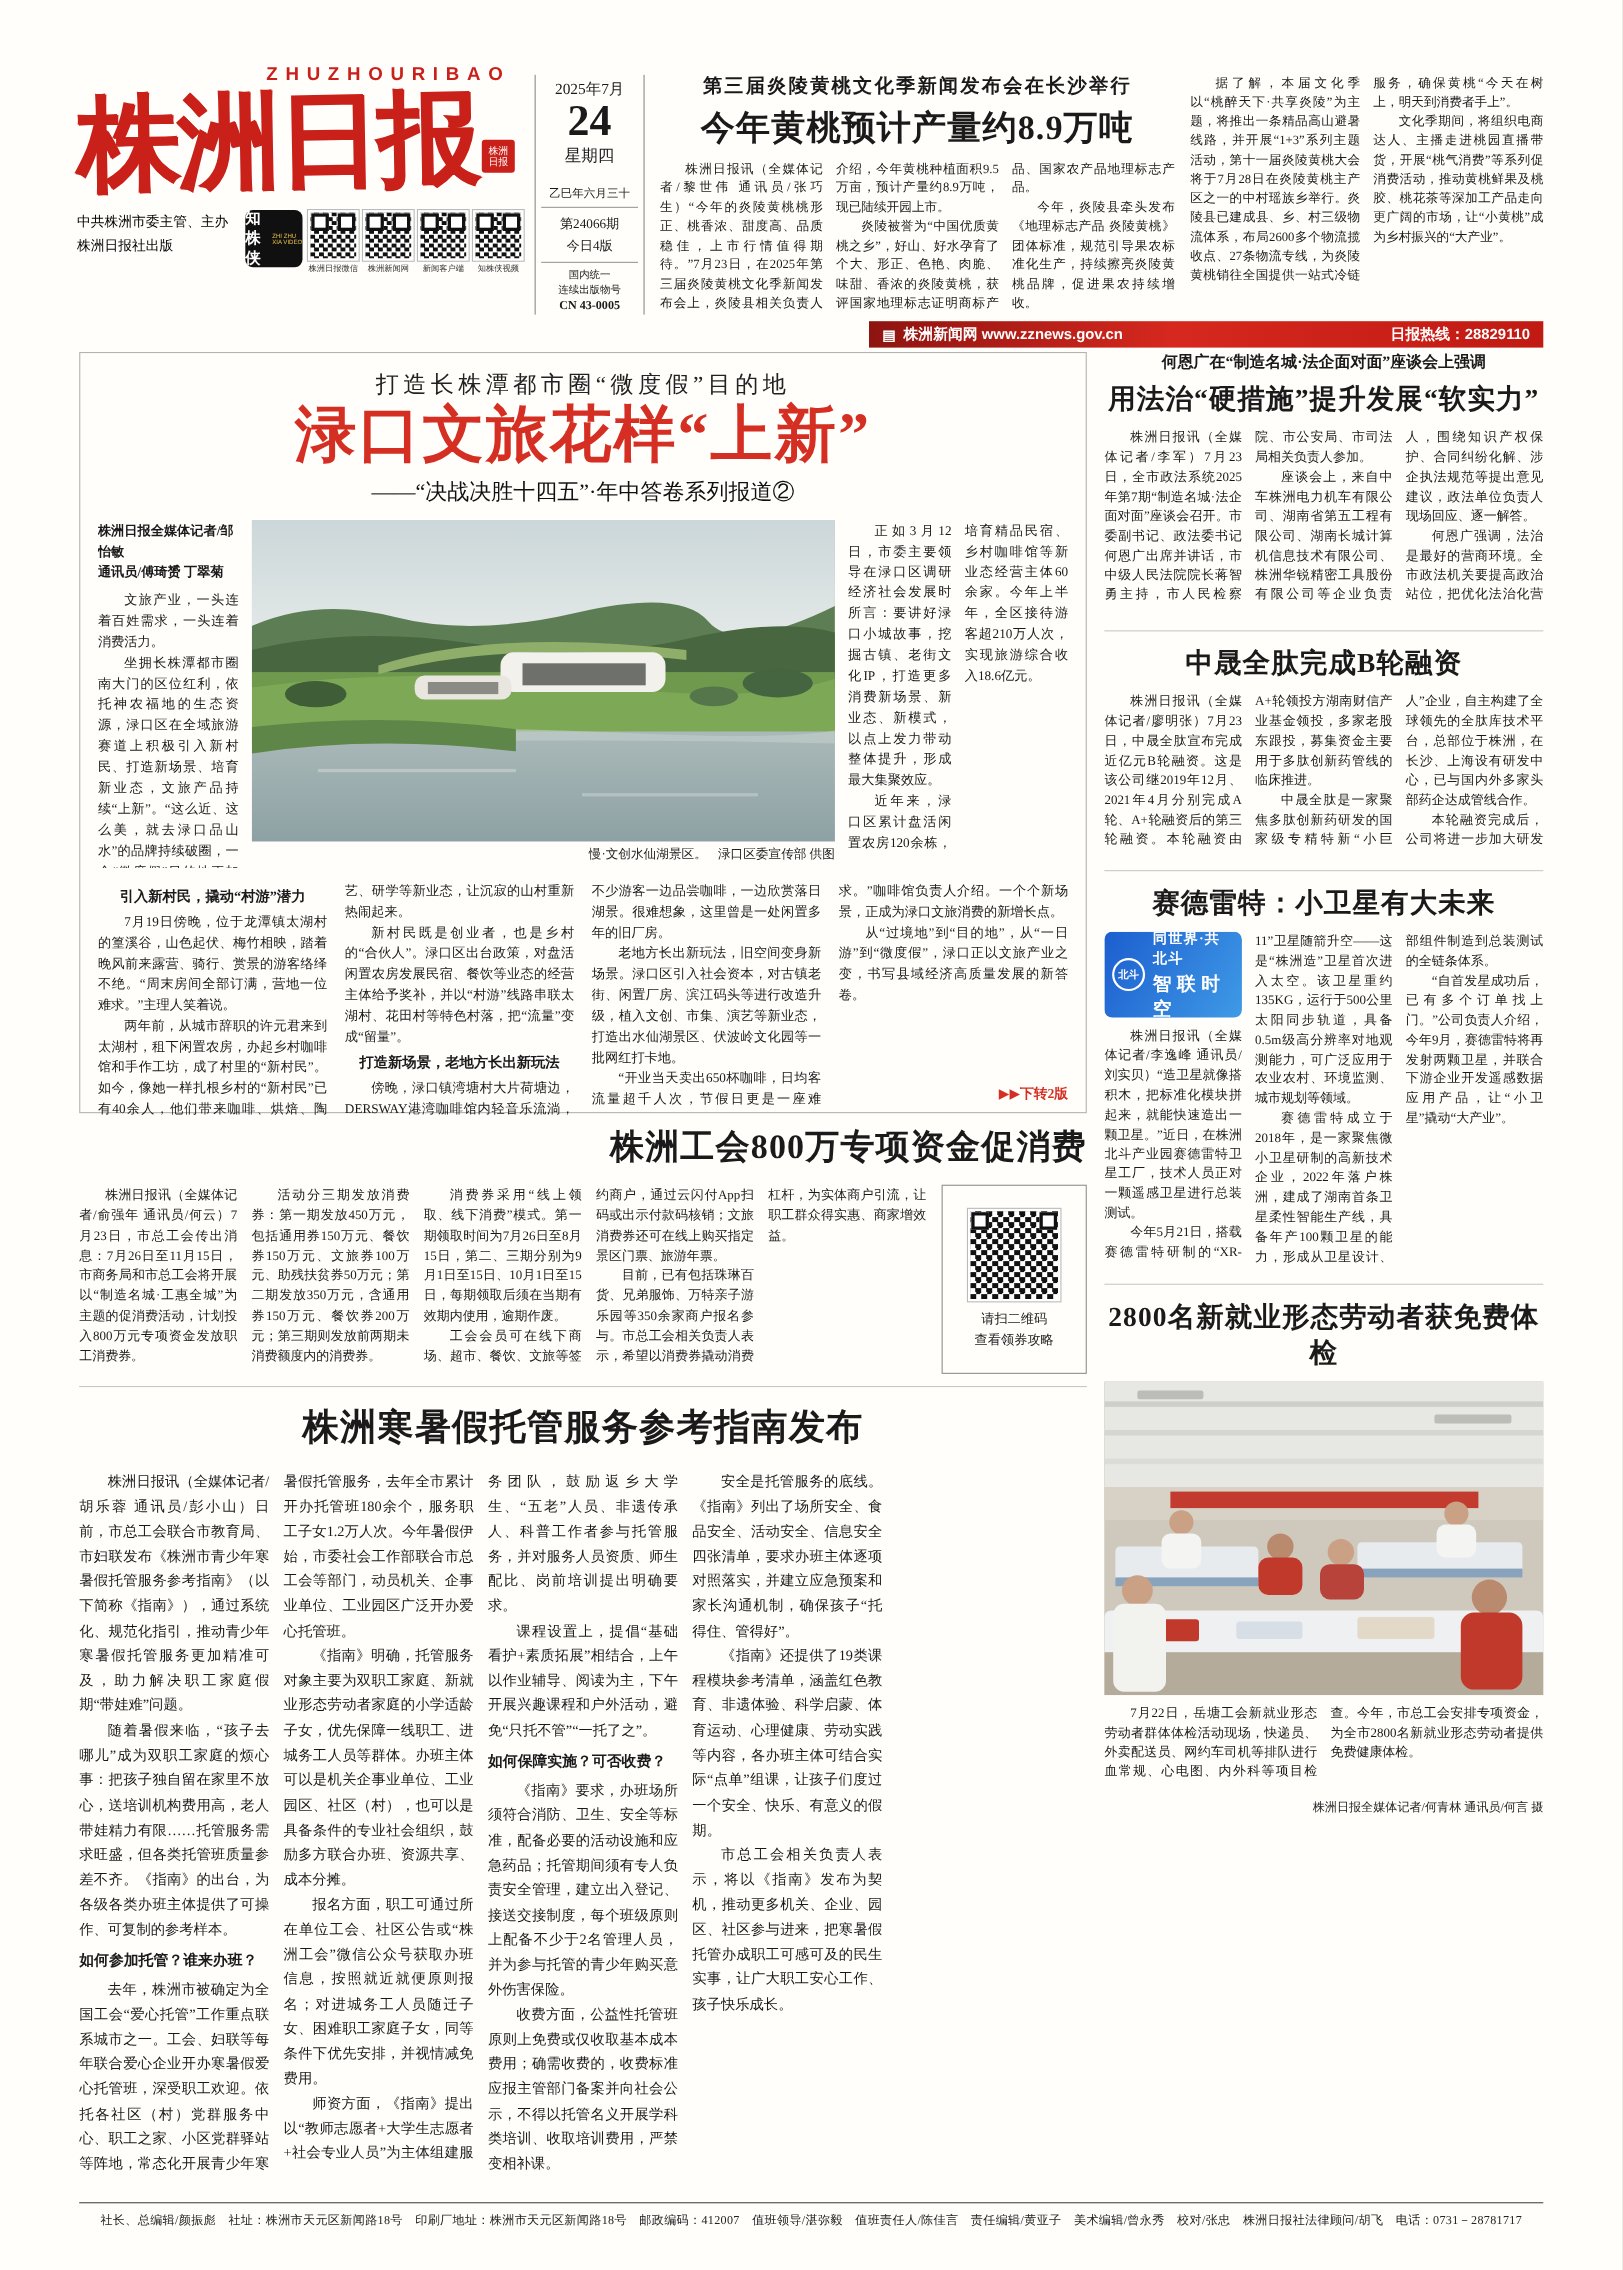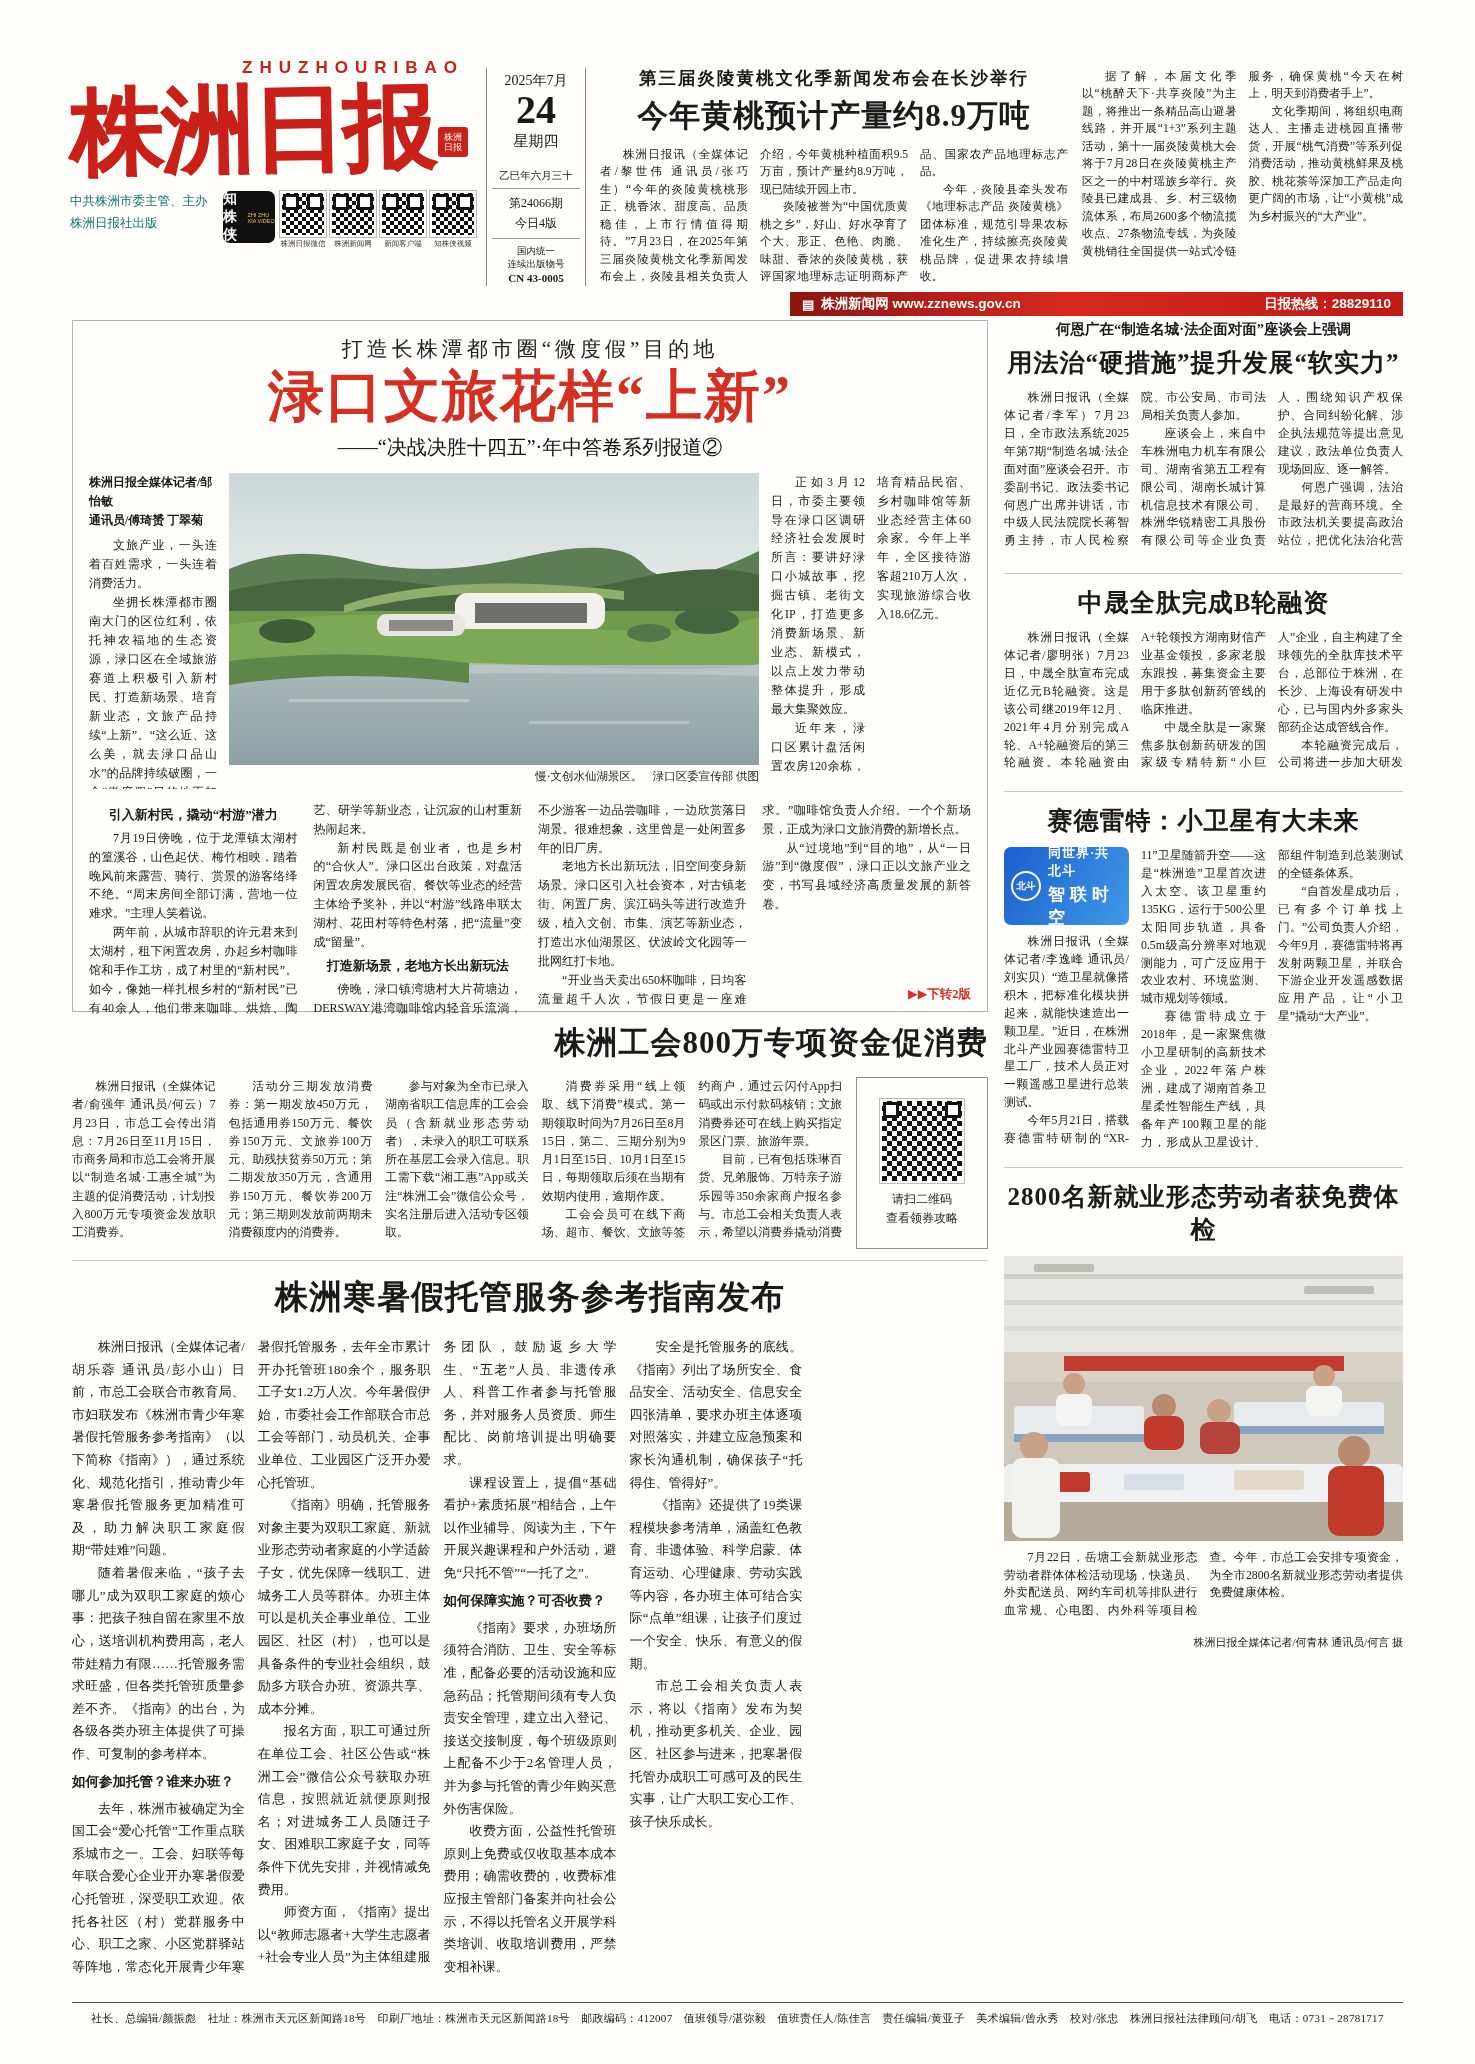--- a/index.html
+++ b/index.html
@@ -11,21 +11,21 @@
   .masthead{position:absolute;left:70px;top:58px;width:404px;height:234px}
   .pinyin{display:flex;justify-content:flex-end;padding:0 10px;color:#c9211a;
           font-family:"Liberation Sans",sans-serif;font-weight:bold;font-size:17px;letter-spacing:7px}
   .brand-row{display:flex;align-items:center;margin-top:2px}
   .brand{font-size:94px;font-weight:900;color:#c9211a;line-height:1.05;letter-spacing:-3px;
          transform:rotate(-1deg);text-shadow:1px 1px 0 #c9211a}
   .seal{width:30px;height:30px;background:#c9211a;border-radius:3px;margin-left:4px;margin-top:26px;
         display:flex;align-items:center;justify-content:center;flex:none}
   .seal-text{width:22px;font-size:9px;line-height:1.15;color:#fff;text-align:center}
   .mast-bottom{display:flex;align-items:flex-start;gap:5px;margin-top:12px}
-  .publisher{font-size:12.5px;line-height:1.75;color:#0f766e;width:148px;flex:none}
+  .publisher{font-size:12.5px;line-height:1.75;color:#000000;width:148px;flex:none}
   .zzx{width:52px;height:52px;background:#101010;border-radius:7px;color:#fff;flex:none;
        display:flex;flex-direction:row;align-items:center;justify-content:center}
   .zzx-main{font-size:14px;font-weight:bold;letter-spacing:1px}
   .zzx-sub{font-size:5.5px;color:#e9c349;margin-top:3px;font-family:"Liberation Sans",sans-serif}
   .qr-strip{display:flex;gap:4px}
   .qr-item{width:46px;text-align:center}
   .qr{width:46px;height:46px;border:2px solid #fff;outline:1px solid #bbb;position:relative;
       background:repeating-conic-gradient(#111 0% 25%,#fff 0% 50%) 0 0/8px 8px}
   .qr::before,.qr::after{content:"";position:absolute;width:10px;height:10px;border:3px solid #111;background:#fff}
   .qr::before{top:1px;left:1px}.qr::after{top:1px;right:1px}
@@ -279,21 +279,20 @@
     </div>
     <div class="jump">▶▶下转2版</div>
   </div>
 
   <div class="union-sec">
     <div class="union-head">株洲工会800万专项资金促消费</div>
     <div class="union-body">
       <div class="union-text">
         <p class="bt">株洲日报讯（全媒体记者/俞强年 通讯员/何云）7月23日，市总工会传出消息：7月26日至11月15日，市商务局和市总工会将开展以“制造名城·工惠全城”为主题的促消费活动，计划投入800万元专项资金发放职工消费券。</p>
         <p class="bt">活动分三期发放消费券：第一期发放450万元，包括通用券150万元、餐饮券150万元、文旅券100万元、助残扶贫券50万元；第二期发放350万元，含通用券150万元、餐饮券200万元；第三期则发放前两期未消费额度内的消费券。</p>
-        <p class="bt">参与对象为全市已录入湖南省职工信息库的工会会员（含新就业形态劳动者），未录入的职工可联系所在基层工会录入信息。职工需下载“湘工惠”App或关注“株洲工会”微信公众号，实名注册后进入活动专区领取。</p>
         <p class="bt">消费券采用“线上领取、线下消费”模式。第一期领取时间为7月26日至8月15日，第二、三期分别为9月1日至15日、10月1日至15日，每期领取后须在当期有效期内使用，逾期作废。</p>
         <p class="bt">工会会员可在线下商场、超市、餐饮、文旅等签约商户，通过云闪付App扫码或出示付款码核销；文旅消费券还可在线上购买指定景区门票、旅游年票。</p>
         <p class="bt">目前，已有包括珠琳百货、兄弟服饰、万特亲子游乐园等350余家商户报名参与。市总工会相关负责人表示，希望以消费券撬动消费杠杆，为实体商户引流，让职工群众得实惠、商家增效益。</p>
       </div>
       <div class="qr-panel">
         <div class="qr"></div>
         <div class="qr-panel-cap">
           <div>请扫二维码</div>
           <div>查看领券攻略</div>
         </div>

